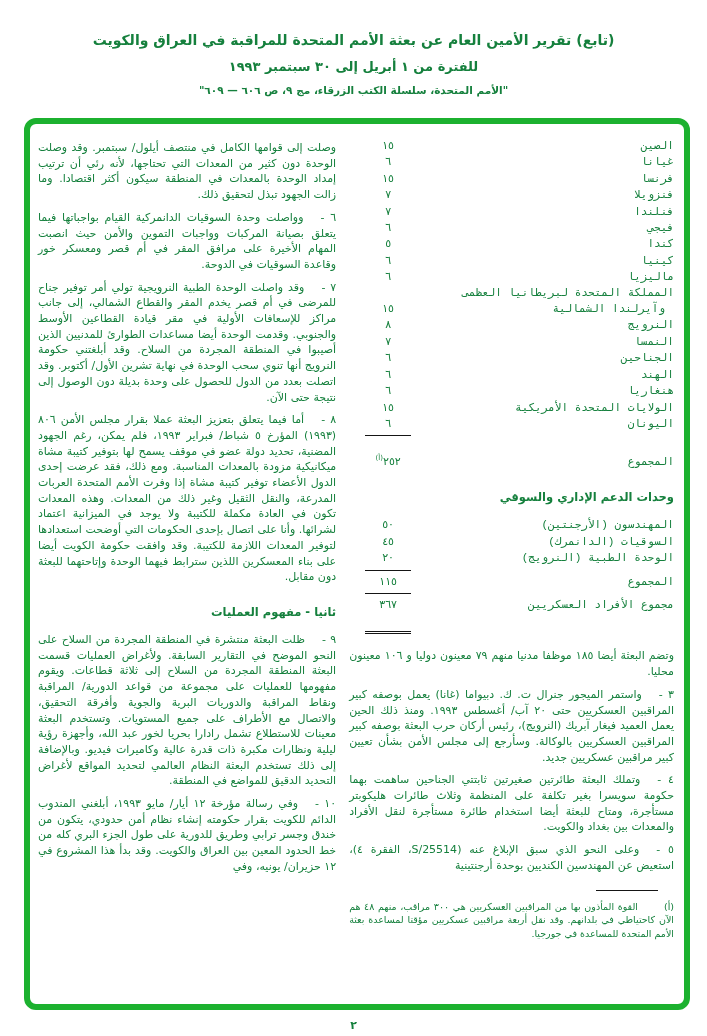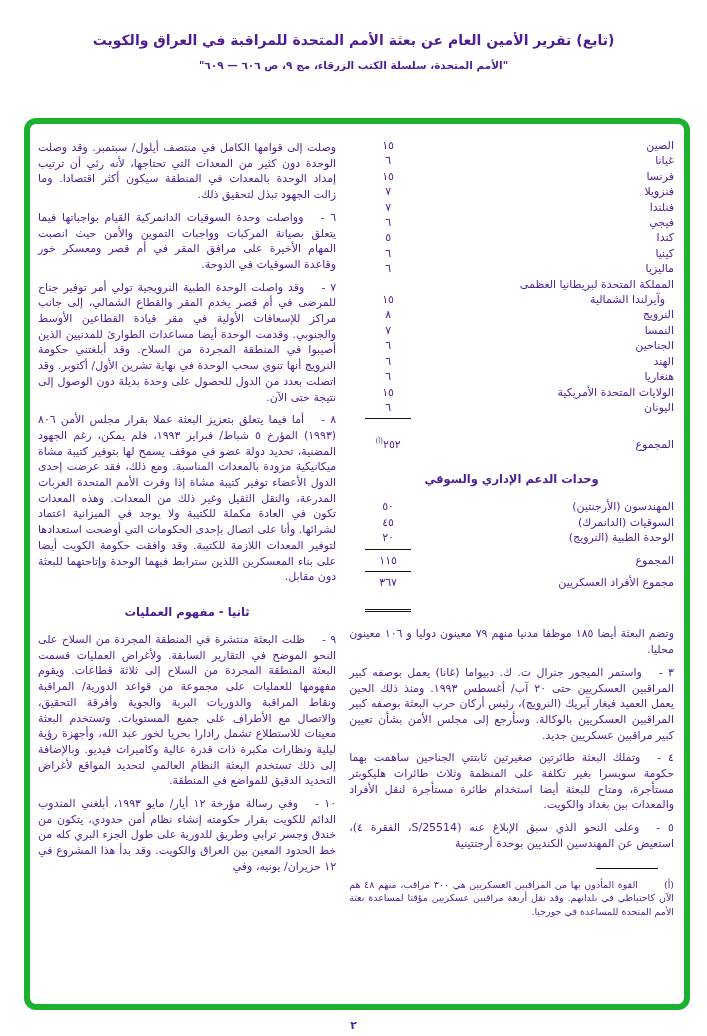--- a/index.html
+++ b/index.html
@@ -3,21 +3,21 @@
 <meta charset="utf-8">
 <style>
   * { box-sizing: border-box; margin: 0; padding: 0; }
   html, body { background: #ffffff; }
   .page {
     position: relative;
     width: 707px; height: 1036px;
     margin: 0 auto;
     background: #fff;
     font-family: "DejaVu Sans", sans-serif;
-    color: #4c1d95;
+    color: #15803d;
     direction: rtl;
     overflow: hidden;
   }
   
   .header { text-align: center; padding-top: 32px; font-weight: bold; }
   .h1 { font-size: 14px; letter-spacing: 0; margin-bottom: 11px; }
   .h2 { font-size: 13px; margin-bottom: 10px; }
   .h3 { font-size: 10.5px; }
   
   .greenbox {
@@ -30,30 +30,30 @@
   }
   .columns { display: flex; gap: 13px; height: 100%; }
   .col-main { width: 328px; }   
   .col-sec  { width: 301px; }   
   
   .ttable { padding-left: 16px; }
   .trow {
     display: flex; justify-content: space-between; align-items: baseline;
     font-size: 11px; line-height: 15.4px;
   }
-  .tlabel { white-space: nowrap; }
+  .tlabel { white-space: nowrap; font-family: Liberation Mono, monospace; }
   .tlabel.indent { padding-right: 9px; }
   .tval { width: 46px; text-align: center; flex-shrink: 0; }
   .rulerow { display: flex; justify-content: flex-end; padding-left: 16px; }
   .vrule { width: 46px; border-top: 1px solid #151515; height: 0; margin: 3px 0; }
   .totalrow { margin-top: 12px; }
   .totalrow .tval sup { font-size: 7px; }
   .grand .tval { border-bottom: 3px double #151515; padding-bottom: 19px; }
   .subhead {
-    text-align: center; font-weight: bold; font-size: 11.5px;
+    font-weight: bold; font-size: 11.5px;
     margin: 20px 0 13px;
   }
   
   .para {
     font-size: 11px; line-height: 15.7px;
     text-align: justify;
     margin-bottom: 7px;
   }
   .pnum { margin-left: 17px; white-space: nowrap; }
   .col-sec .para:first-child { margin-top: 2px; }
@@ -67,20 +67,21 @@
     text-align: center; font-size: 11px; font-weight: bold;
   }
 </style>
 </head>
 <body>
 
 <div class="page">
 
   <div class="header">
     <div class="h1">(تابع) تقرير الأمين العام عن بعثة الأمم المتحدة للمراقبة في العراق والكويت</div>
+    <div class="h2">للفترة من ١ أبريل إلى ٣٠ سبتمبر ١٩٩٣</div>
     <div class="h3">"الأمم المتحدة، سلسلة الكتب الزرقاء، مج ٩، ص ٦٠٦ — ٦٠٩"</div>
   </div>
 
   <div class="greenbox">
     <div class="columns">
 
       <section class="col-main">
 
         <div class="ttable">
             <div class="trow">

